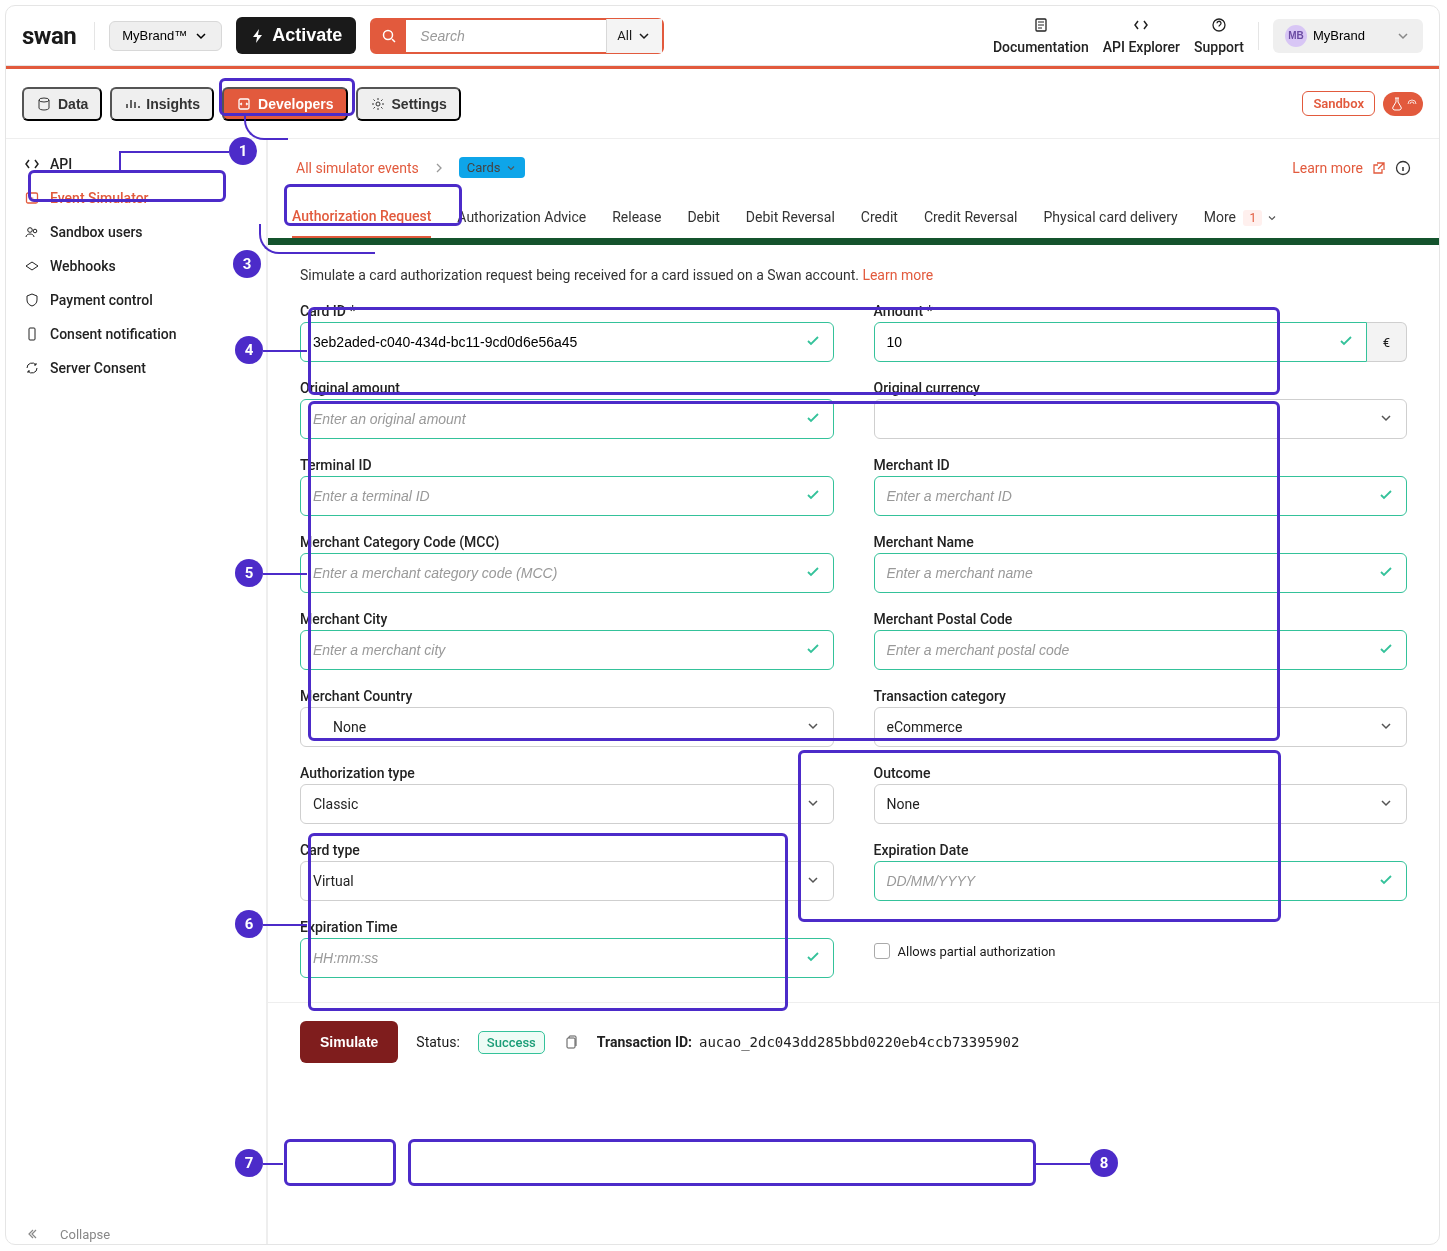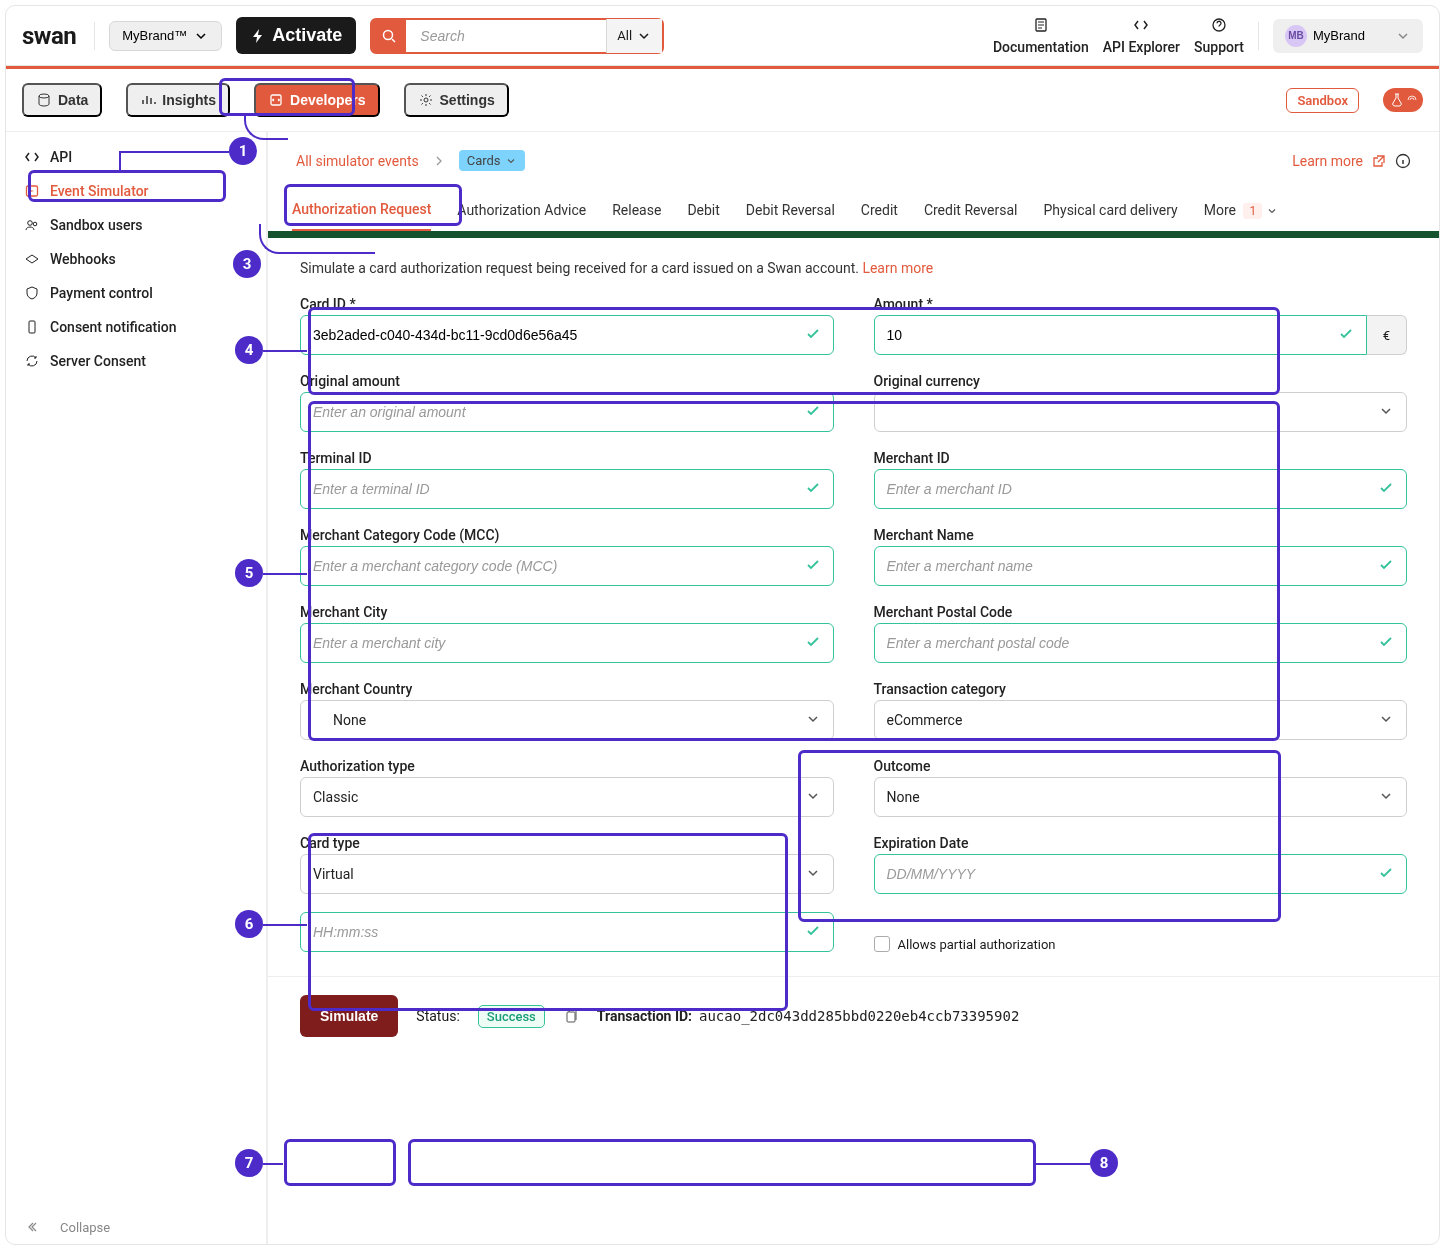--- a/index.html
+++ b/index.html
@@ -72,22 +72,22 @@
 }
 .avatar-chip {
   width: 22px; height: 22px; border-radius: 50%;
   background: #d8c6f5; font-size: 10px; font-weight: 700;
   color: #6b4ca3; display:flex; align-items:center; justify-content:center;
 }
 .red-underline { height:3px; background:#e25a3d; }
 
 
 .mainnav {
-  display: flex; align-items: center; height: 63px;
-  padding: 0 16px; gap: 24px;
+  display: flex; align-items: center; height: 70px;
+  padding: 0 16px; gap: 8px;
   border-bottom: 1px solid #eee;
 }
 .mainnav-item {
   display:flex; align-items:center; gap:6px;
   padding: 7px 12px; border-radius: 6px;
   font-size: 14px; font-weight: 600; color:#333;
 }
 .mainnav-item.active {
   background: #e25a3d; color: #fff;
 }
@@ -124,21 +124,21 @@
 }
 
 
 .content { flex:1; padding: 0; position:relative; }
 .breadcrumb {
   display:flex; align-items:center; justify-content:space-between;
   padding: 18px 28px; font-size:14px;
 }
 .breadcrumb-left { display:flex; align-items:center; gap:12px; }
 .crumb-chip {
-  background:#7dd3fc; border-radius:4px; padding:3px 8px;
+  background:#0ea5e9; border-radius:4px; padding:3px 8px;
   display:inline-flex; align-items:center; gap:4px; font-size:13px; color:#444;
 }
 .learn-more-top {
   color:#e25a3d; font-size:14px; display:flex; align-items:center; gap:8px;
 }
 
 
 .tabs {
   display:flex; align-items:center; gap:26px;
   border-bottom:7px solid #14532d; padding: 0 24px;
@@ -589,20 +589,21 @@
           <label>Expiration Date</label>
           <div class="input green">
               <input placeholder="DD/MM/YYYY" style="">
               <span class="right-ico check-ico"><svg class="icon" viewBox="0 0 16 16">
                   <path d="M3 8l3 3 7-7" stroke="#34c29a" fill="none" stroke-width="1.8"></path>
                 </svg></span>
             </div>
         </div>
 
         <div class="field">
+          <label>Expiration Time</label>
           <div class="input green">
               <input placeholder="HH:mm:ss" style="">
               <span class="right-ico check-ico"><svg class="icon" viewBox="0 0 16 16">
                   <path d="M3 8l3 3 7-7" stroke="#34c29a" fill="none" stroke-width="1.8"></path>
                 </svg></span>
             </div>
         </div>
         <div class="field" style="justify-content:flex-start;">
           <div class="chk-row">
             <div class="chk"></div>

